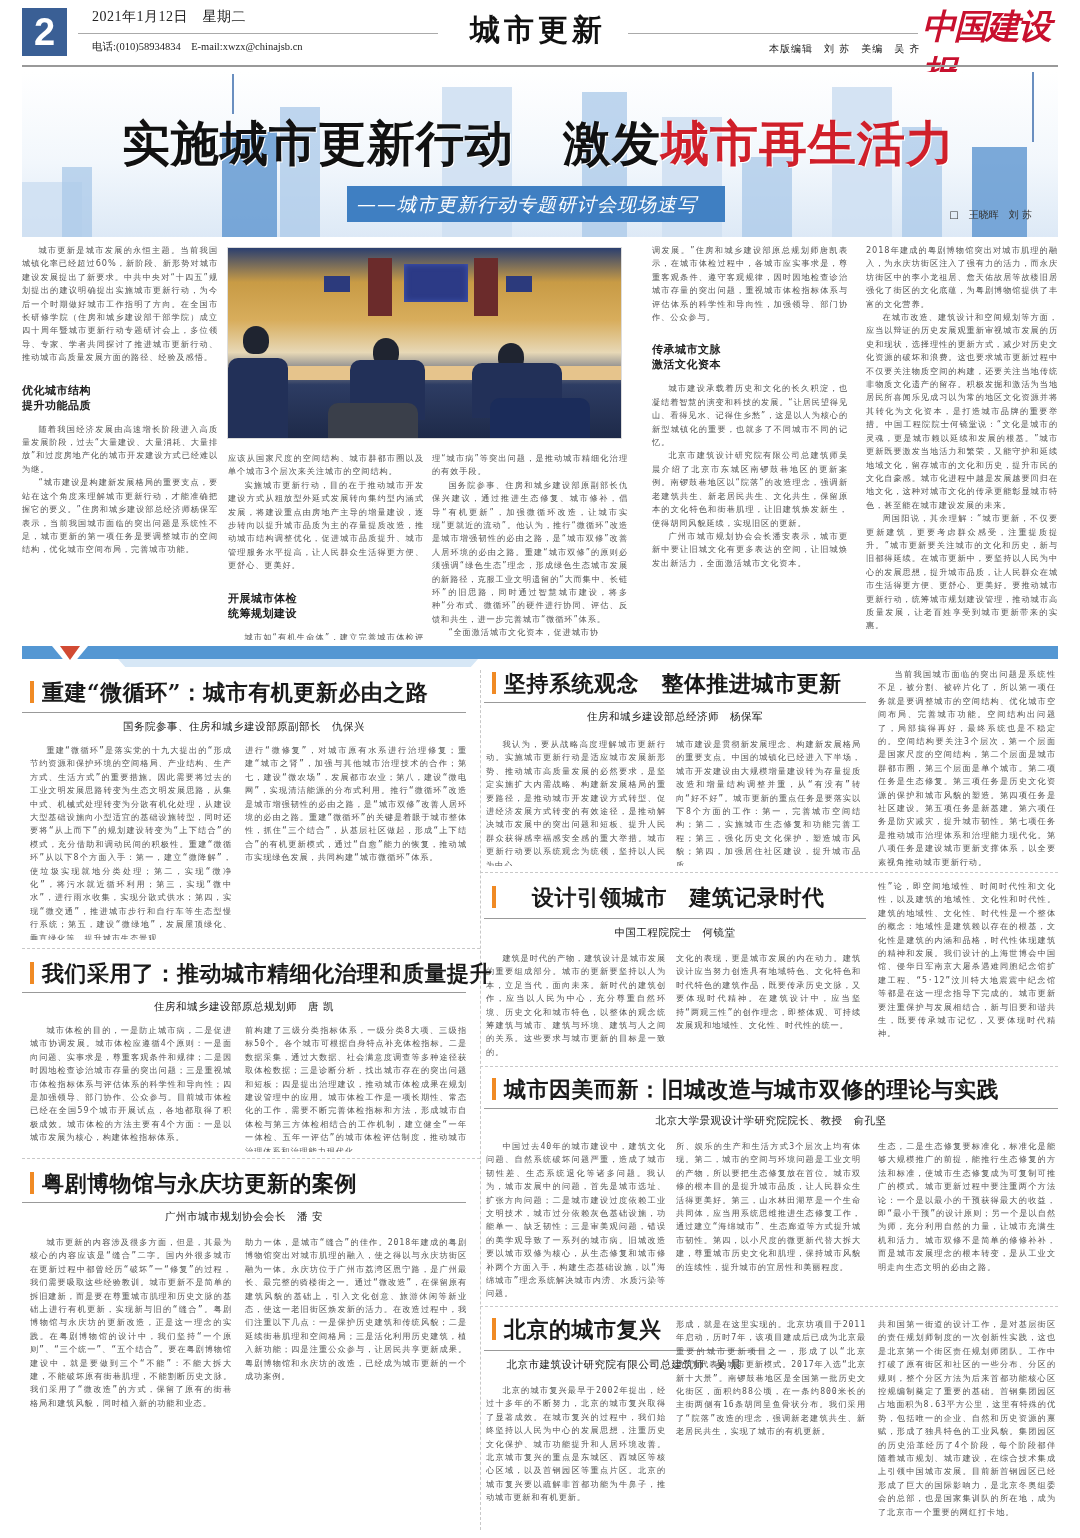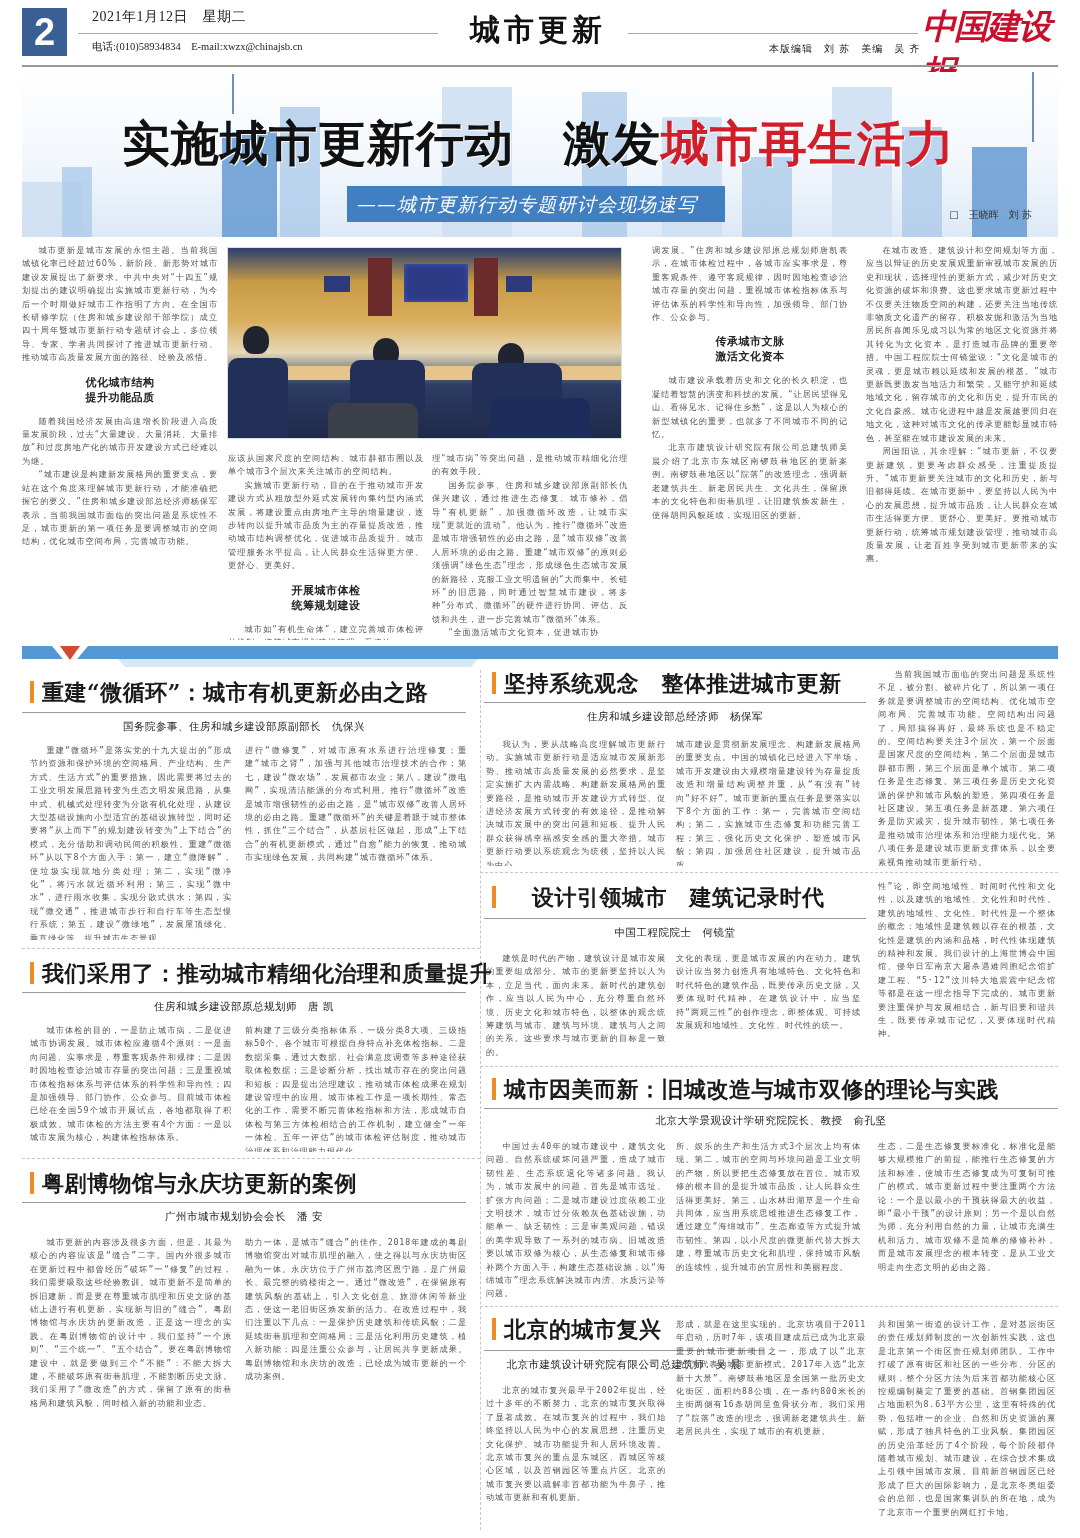--- a/index.html
+++ b/index.html
@@ -28,21 +28,21 @@
   .crane { position: absolute; border-left: 2px solid #6a8fc0; }
   .headline { position: absolute; left: 100px; top: 40px; font: bold 48px "DejaVu Serif", serif; color: #111; letter-spacing: 1px; white-space: nowrap; text-shadow: 1px 1px 0 #fff; }
   .headline .red { color: #d01f2a; }
   .subhead-box { position: absolute; left: 325px; top: 114px; width: 378px; height: 36px; background: #3f7fc2; }
   .subhead { position: absolute; left: 335px; top: 120px; font: italic 19px "DejaVu Sans", sans-serif; color: #fff; white-space: nowrap; letter-spacing: 1px; }
   .byline-banner { position: absolute; right: 26px; top: 136px; font: 10px "DejaVu Sans", sans-serif; color: #333; }
 
   
   .col { position: absolute; font-size: 8.2px; line-height: 13.4px; color: #555; text-align: justify; overflow: hidden; letter-spacing: 0.9px; }
   .col p { text-indent: 2em; }
-  .col .sub-h { text-indent: 0; text-align: center; font: bold 11px "DejaVu Sans", sans-serif; color: #222; line-height: 15px; margin: 10px 0 10px; letter-spacing: 0.5px; }
+  .col .sub-h { text-indent: 0; font: bold 11px "DejaVu Sans", sans-serif; color: #222; line-height: 15px; margin: 18px 0 10px; letter-spacing: 0.5px; }
   .col.mono { font-family: "DejaVu Sans Mono", monospace; }
 
   
   .photo { position: absolute; left: 228px; top: 248px; width: 393px; height: 190px; overflow: hidden;
     background: linear-gradient(180deg, #2b3f6f 0%, #c89b45 18%, #d8ad5c 38%, #e7d8b6 55%, #2d3c63 72%, #1e2a49 100%); }
   .photo .screen { position: absolute; left: 176px; top: 16px; width: 64px; height: 38px; background: #2c3a86; box-shadow: 0 0 6px #4257b8 inset; }
   .photo .curtain { position: absolute; top: 10px; width: 24px; height: 58px; background: #6b2b2b; }
   .photo .tv { position: absolute; top: 28px; width: 26px; height: 16px; background: #2c3a7c; }
   .photo .table { position: absolute; left: 0; top: 118px; width: 393px; height: 14px; background: #e6c48c; }
   .photo .head { position: absolute; width: 26px; height: 28px; border-radius: 50% 50% 40% 40%; background: #1f2430; }
@@ -140,23 +140,25 @@
     <p>国务院参事、住房和城乡建设部原副部长仇保兴建议，通过推进生态修复、城市修补，倡导“有机更新”，加强微循环改造，让城市实现“更就近的流动”。他认为，推行“微循环”改造是城市增强韧性的必由之路，是“城市双修”改善人居环境的必由之路。重建“城市双修”的原则必须强调“绿色生态”理念，形成绿色生态城市发展的新路径，克服工业文明遗留的“大而集中、长链环”的旧思路，同时通过智慧城市建设，将多种“分布式、微循环”的硬件进行协同、评估、反馈和共生，进一步完善城市“微循环”体系。</p>
     <p>“全面激活城市文化资本，促进城市协</p>
   </div>
 
   <div class="col" style="left:652px;top:244px;width:196px;height:396px">
     <p style="text-indent:0">调发展。”住房和城乡建设部原总规划师唐凯表示，在城市体检过程中，各城市应实事求是，尊重客观条件、遵守客观规律，因时因地检查诊治城市存量的突出问题，重视城市体检指标体系与评估体系的科学性和导向性，加强领导、部门协作、公众参与。</p>
     <div class="sub-h" style="white-space:pre-line">传承城市文脉
 激活文化资本</div>
     <p>城市建设承载着历史和文化的长久积淀，也凝结着智慧的演变和科技的发展。“让居民望得见山、看得见水、记得住乡愁”，这是以人为核心的新型城镇化的重要，也就多了不同城市不同的记忆。</p>
     <p>北京市建筑设计研究院有限公司总建筑师吴晨介绍了北京市东城区南锣鼓巷地区的更新案例。南锣鼓巷地区以“院落”的改造理念，强调新老建筑共生、新老居民共生、文化共生，保留原本的文化特色和街巷肌理，让旧建筑焕发新生，使得胡同风貌延续，实现旧区的更新。</p>
+    <p>广州市城市规划协会会长潘安表示，城市更新中要让旧城文化有更多表达的空间，让旧城焕发出新活力，全面激活城市文化资本。</p>
   </div>
 
   <div class="col" style="left:866px;top:244px;width:192px;height:396px">
+    <p style="text-indent:0">2018年建成的粤剧博物馆突出对城市肌理的融入，为永庆坊街区注入了强有力的活力，而永庆坊街区中的李小龙祖居、詹天佑故居等故楼旧居强化了街区的文化底蕴，为粤剧博物馆提供了丰富的文化营养。</p>
     <p>在城市改造、建筑设计和空间规划等方面，应当以辩证的历史发展观重新审视城市发展的历史和现状，选择理性的更新方式，减少对历史文化资源的破坏和浪费。这也要求城市更新过程中不仅要关注物质空间的构建，还要关注当地传统非物质文化遗产的留存。积极发掘和激活为当地居民所喜闻乐见成习以为常的地区文化资源并将其转化为文化资本，是打造城市品牌的重要举措。中国工程院院士何镜堂说：“文化是城市的灵魂，更是城市赖以延续和发展的根基。”城市更新既要激发当地活力和繁荣，又能守护和延续地域文化，留存城市的文化和历史，提升市民的文化自豪感。城市化进程中越是发展越要回归在地文化，这种对城市文化的传承更能彰显城市特色，甚至能在城市建设发展的未来。</p>
     <p>周国阳说，其余理解：“城市更新，不仅要更新建筑，更要考虑群众感受，注重提质提升。”城市更新要关注城市的文化和历史，新与旧都得延续。在城市更新中，要坚持以人民为中心的发展思想，提升城市品质，让人民群众在城市生活得更方便、更舒心、更美好。要推动城市更新行动，统筹城市规划建设管理，推动城市高质量发展，让老百姓享受到城市更新带来的实惠。</p>
   </div>
 </article>
 
 <div class="band"></div>
 <div class="band-notch"></div>
 <div class="band-tri"></div>
 <div class="band-light"></div>
 

